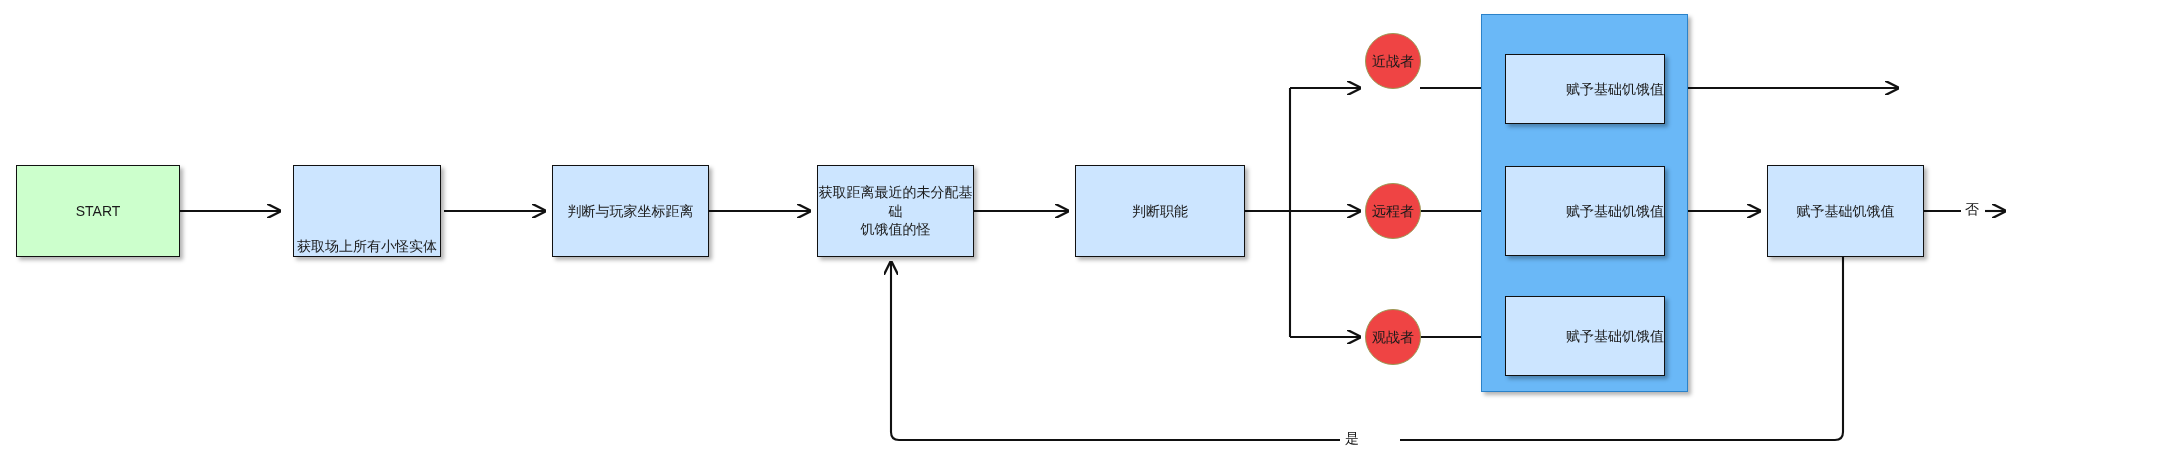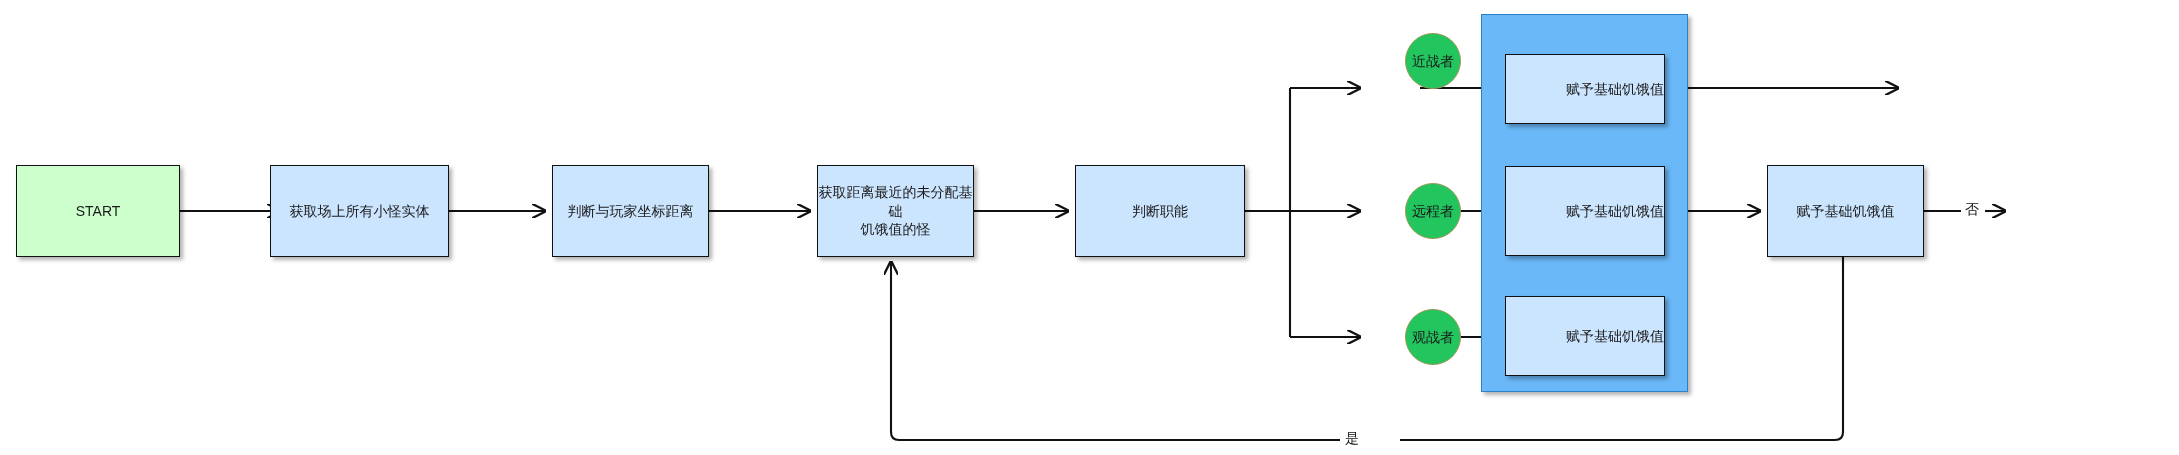--- a/index.html
+++ b/index.html
@@ -34,25 +34,24 @@
     color: #1a1a1a;
     line-height: 1.35;
     border: 1.4px solid #111111;
     box-shadow: 3px 3px 4px rgba(0,0,0,0.30);
     z-index: 3;
   }
   .node-green { background: #ccffcc; }
   .node-blue  { background: #cce5ff; }
   .node-inner { background: #cce5ff; justify-content: flex-end; }
   .node-circle {
-    background: #22c55e;
+    background: #ef4444;
     border-radius: 50%;
     border: 1.4px solid #9a9a55;
     box-shadow: 3px 3px 5px rgba(0,0,0,0.32);
-    margin-left: 40px;
   }
   .container-blue {
     position: absolute;
     box-sizing: border-box;
     background: #6ab8f7;
     border: 1.4px solid #2b82c9;
     box-shadow: 3px 3px 4px rgba(0,0,0,0.30);
     z-index: 2;
   }
   .edge-label {
@@ -110,21 +109,21 @@
 
       <path d="M 1843 257 L 1843 432 Q 1843 440 1835 440 L 1400 440"></path>
       <path d="M 1340 440 L 899 440 Q 891 440 891 432 L 891 262" marker-end="url(#arrow)"></path>
     </g>
   </svg>
 
   <div class="node node-green" style="left:16px; top:165px; width:164px; height:92px;">
     <span>START</span>
   </div>
 
-  <div class="node node-blue" style="left:270px; top:165px; width:179px; height:92px;">
+  <div class="node node-blue" style="left:293px; top:165px; width:148px; height:92px;align-items:flex-end;">
     <span>获取场上所有小怪实体</span>
   </div>
 
   <div class="node node-blue" style="left:817px; top:165px; width:157px; height:92px;">
     <div>
       <span class="nl">获取距离最近的未分配基础</span>
       <span class="nl">饥饿值的怪</span>
     </div>
   </div>
 

